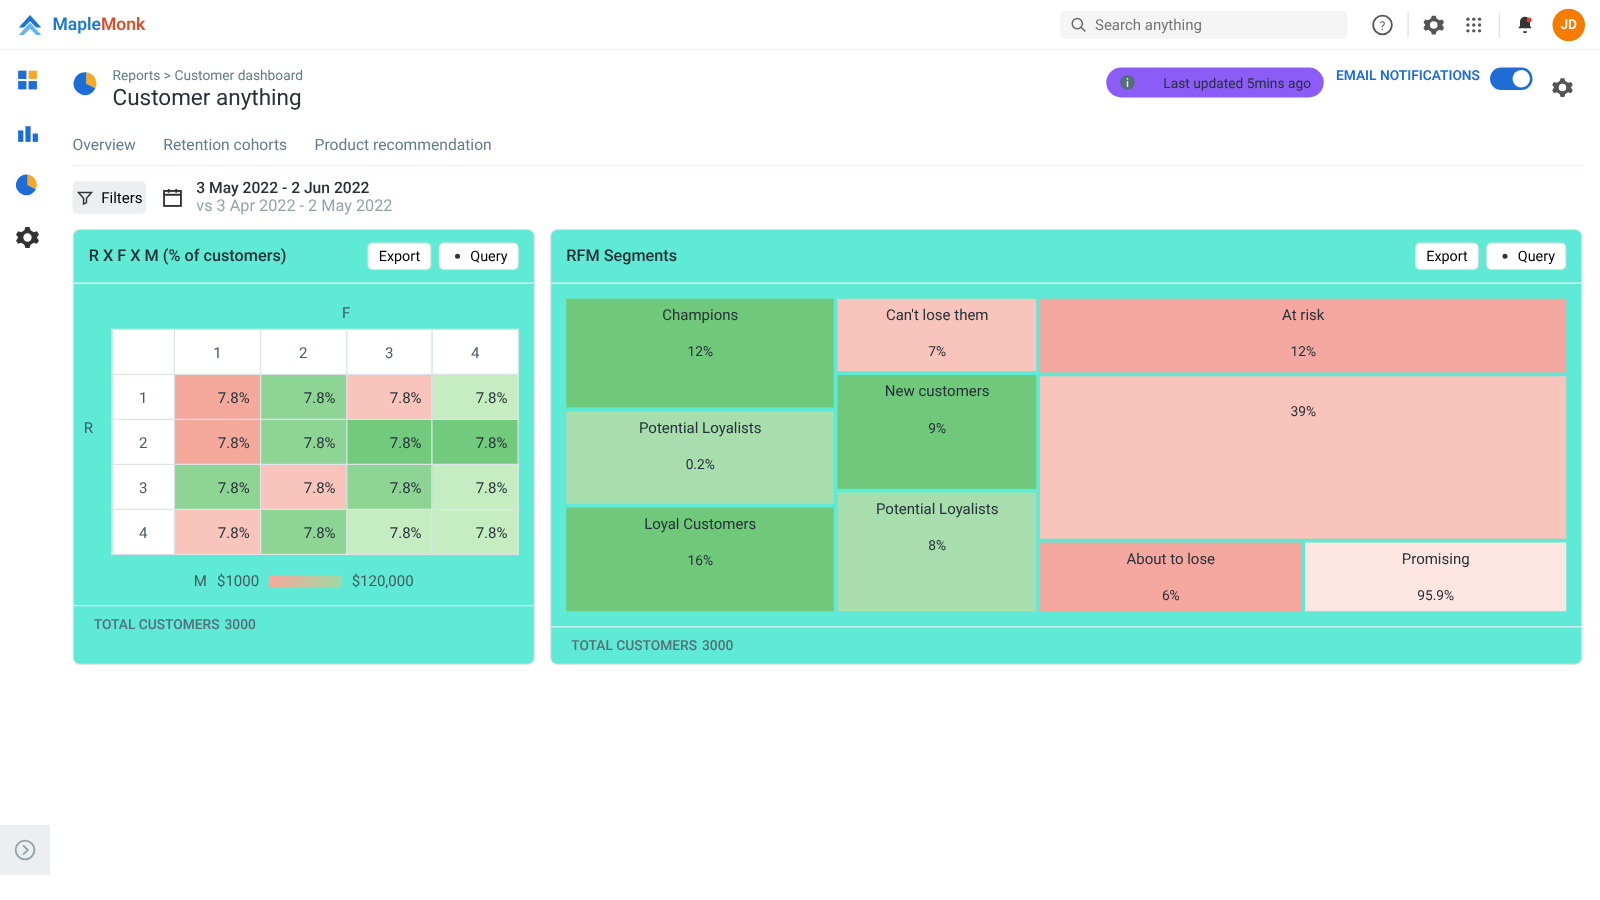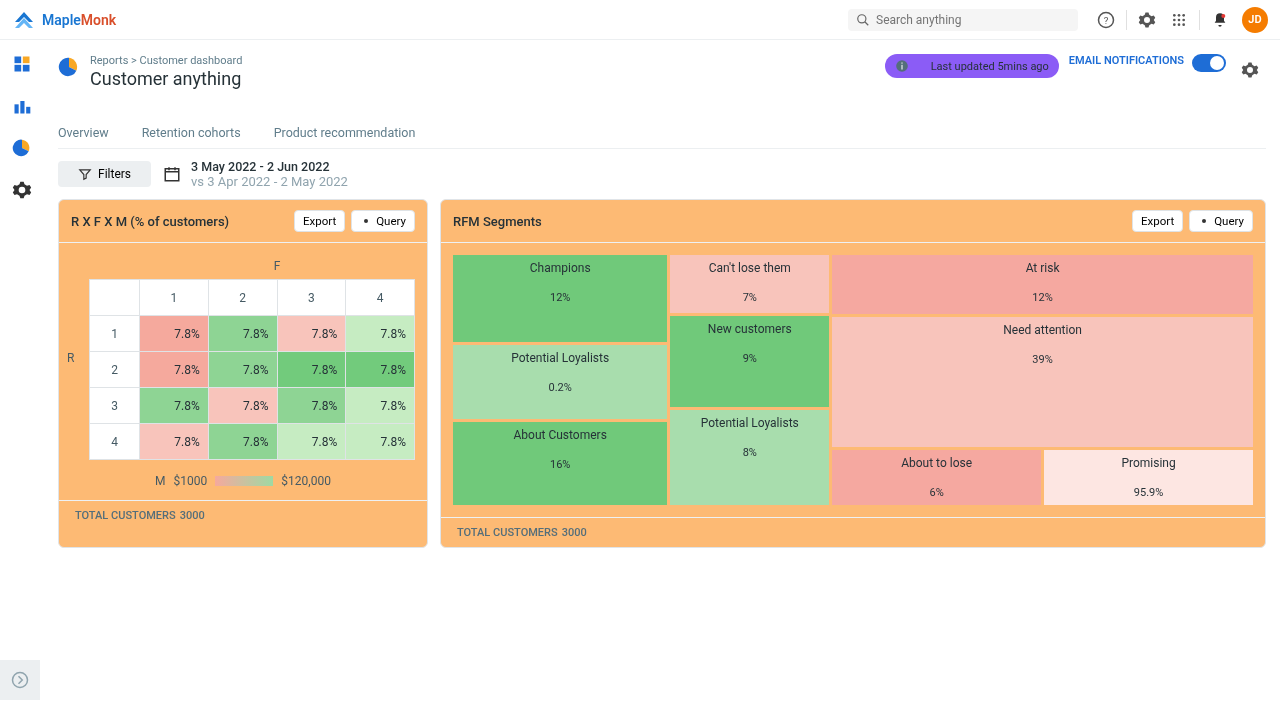--- a/index.html
+++ b/index.html
@@ -21,30 +21,30 @@
 .header-row{display:flex;align-items:flex-start;padding-top:14px}
 .crumb-wrap{display:flex;align-items:flex-start;gap:10px}
 .pie-icon{width:22px;height:22px;margin-top:2px}
 .breadcrumb{font-size:11px;color:#607d8b}
 .page-title{font-size:18px;font-weight:400;color:#263238;margin-top:1px}
 .header-spacer{flex:1}
 .updated{background:#8b5cf6;border-radius:14px;padding:5px 10px;font-size:11px;display:flex;align-items:center;gap:22px;margin-right:10px}
 .notif{font-size:11px;font-weight:600;color:#1e6dd6;display:flex;gap:8px;margin-right:8px}
 .toggle{width:34px;height:18px;background:#1e6dd6;border-radius:10px;position:relative}
 .toggle::after{content:"";position:absolute;right:2px;top:2px;width:14px;height:14px;background:#fff;border-radius:50%}
-.tabs{display:flex;gap:33px;border-bottom:1px solid #eceff1;margin-top:28px}
+.tabs{display:flex;gap:22px;border-bottom:1px solid #eceff1;margin-top:12px}
 .tab{padding:8px 0;font-size:12.5px;color:#607d8b;cursor:pointer}
 .tab.active{color:#263238;border-bottom:2px solid #1e6dd6;font-weight:500}
 .filter-row{display:flex;align-items:center;gap:12px;padding:10px 0}
-.filter-btn{background:#eceff1;border:none;border-radius:4px;padding:6px 20px;font-size:12px;display:flex;align-items:center;gap:6px;cursor:pointer}
+.filter-btn{background:#eceff1;border:none;border-radius:4px;padding:6px 3px;font-size:12px;display:flex;align-items:center;gap:6px;cursor:pointer}
 .date-block{display:flex;align-items:center;gap:10px}
 .date-primary{font-size:12.5px;font-weight:500}
 .date-secondary{font-size:13px;color:#90a4ae}
 .panels{display:flex;gap:12px}
-.panel{border:1px solid #e0e4e8;border-radius:6px;background:#fdba74}
+.panel{border:1px solid #e0e4e8;border-radius:6px;background:#5eead4}
 .panel-head{display:flex;align-items:center;padding:10px 12px;border-bottom:1px solid #eef1f3}
 .panel-title{font-size:13px;font-weight:500;flex:1}
 .btn{background:#fff;border:1px solid #dfe3e6;border-radius:4px;padding:3px 8px;font-size:11.5px;cursor:pointer;margin-left:6px;display:flex;align-items:center;gap:4px}
 .panel-body{padding:12px}
 .panel-left{width:370px}
 .panel-right{flex:1;min-width:0}
 .matrix-wrap{position:relative;padding:4px 0 0 18px}
 .f-label{text-align:center;font-size:12px;color:#455a64;margin-bottom:6px;margin-left:50px}
 .r-label{position:absolute;left:-4px;top:50%;transform:translateY(-50%);font-size:12px;color:#455a64}
 table.matrix{border-collapse:collapse;width:100%}
@@ -290,21 +290,21 @@
               <div class="tm-col" style="flex:27">
                 <div class="tm-box" style="background:#70c97a;flex:36">
                   <span class="tm-name">Champions</span>
                   <span class="tm-pct">12%</span>
                 </div>
                 <div class="tm-box" style="background:#a8ddad;flex:30">
                   <span class="tm-name">Potential Loyalists</span>
                   <span class="tm-pct">0.2%</span>
                 </div>
                 <div class="tm-box" style="background:#70c97a;flex:34">
-                  <span class="tm-name">About Customers</span>
+                  <span class="tm-name">Loyal Customers</span>
                   <span class="tm-pct">16%</span>
                 </div>
               </div>
               <div class="tm-col" style="flex:20">
                 <div class="tm-box" style="background:#f8c4bb;flex:22">
                   <span class="tm-name">Can't lose them</span>
                   <span class="tm-pct">7%</span>
                 </div>
                 <div class="tm-box" style="background:#70c97a;flex:38">
                   <span class="tm-name">New customers</span>
@@ -314,21 +314,20 @@
                   <span class="tm-name">Potential Loyalists</span>
                   <span class="tm-pct">8%</span>
                 </div>
               </div>
               <div class="tm-col" style="flex:53">
                 <div class="tm-box" style="background:#f5a8a0;flex:22">
                   <span class="tm-name">At risk</span>
                   <span class="tm-pct">12%</span>
                 </div>
                 <div class="tm-box" style="background:#f8c4bb;flex:56">
-                  <span class="tm-name">Need attention</span>
                   <span class="tm-pct">39%</span>
                 </div>
                 <div style="display:flex;flex:22;gap:3px">
                   <div class="tm-box" style="background:#f5a8a0;flex:1">
                     <span class="tm-name">About to lose</span>
                     <span class="tm-pct">6%</span>
                   </div>
                   <div class="tm-box" style="background:#fde6e2;flex:1">
                     <span class="tm-name">Promising</span>
                     <span class="tm-pct">95.9%</span>

